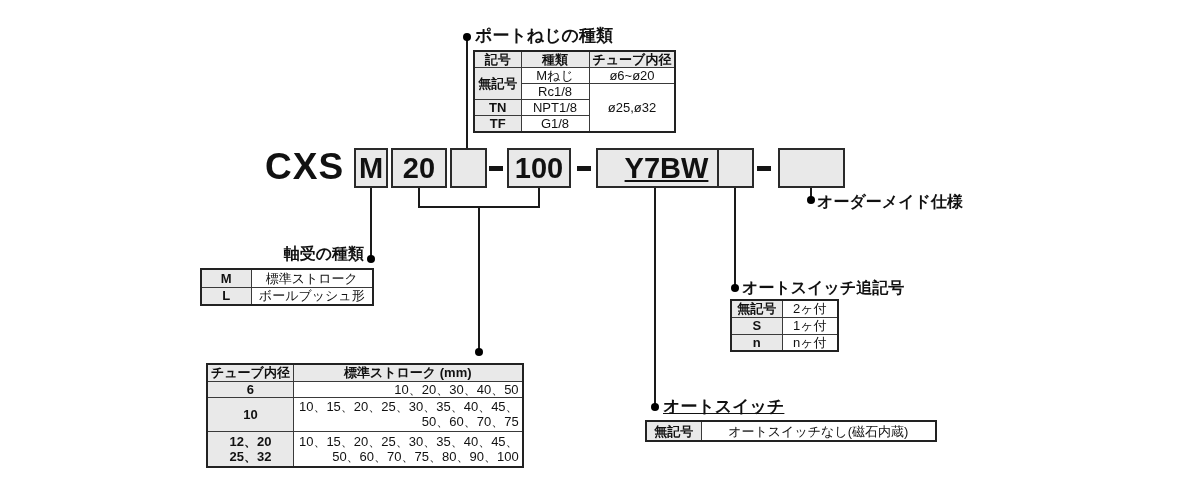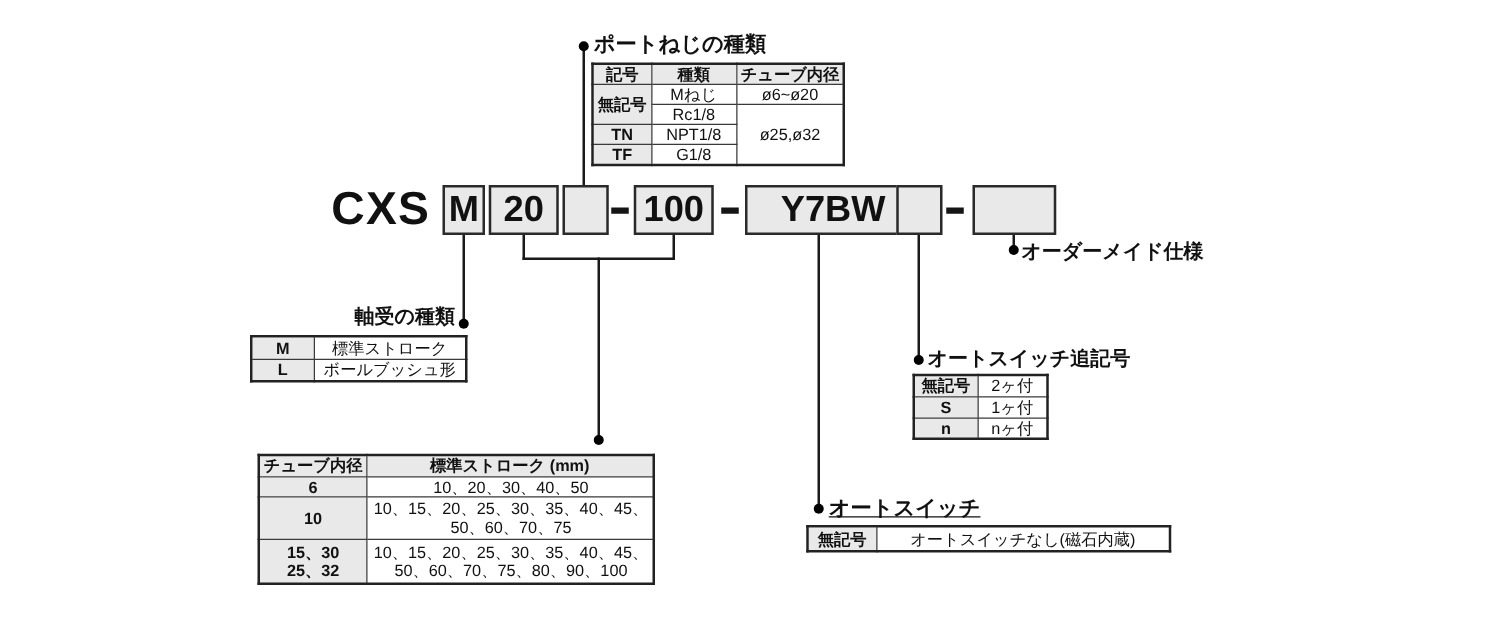--- a/index.html
+++ b/index.html
@@ -22,36 +22,36 @@
   .dot{width:8px;height:8px;border-radius:50%;background:#000;}
   
   .sec-title{font-weight:bold;font-size:16px;line-height:19px;white-space:nowrap;}
   
   table{border-collapse:collapse;table-layout:fixed;background:#fff;}
   table{border:2px solid #222;}
   td,th{border:1px solid #3a3a3a;padding:0 3px;font-size:13px;line-height:15px;
         text-align:center;vertical-align:middle;overflow:hidden;white-space:nowrap;}
   th{background:#e9e9e9;font-weight:bold;}
   td.lbl{background:#e9e9e9;font-weight:bold;}
-  td.left{text-align:center;padding-left:5px;}
+  td.left{text-align:right;padding-left:5px;}
   .ln{display:block;}
 </style>
 </head>
 <body>
 
 <div id="canvas">
 
   <div class="abs pn-prefix" style="left:265px;top:147px;">CXS</div>
   <div class="abs pn-box" style="left:354px;top:148px;width:34px;">M</div>
   <div class="abs pn-box" style="left:391px;top:148px;width:56px;">20</div>
   <div class="abs pn-box" style="left:450px;top:148px;width:37px;"></div>
   <div class="abs hyphen" style="left:489px;top:166px;"></div>
   <div class="abs pn-box" style="left:507px;top:148px;width:64px;">100</div>
   <div class="abs hyphen" style="left:577px;top:166px;"></div>
-  <div class="abs pn-box" style="left:596px;top:148px;width:141px;">Y7BW</div>
+  <div class="abs pn-box" style="left:596px;top:148px;width:141px;text-decoration:underline;">Y7BW</div>
   <div class="abs pn-box" style="left:717px;top:148px;width:37px;"></div>
   <div class="abs hyphen" style="left:757px;top:166px;"></div>
   <div class="abs pn-box" style="left:778px;top:148px;width:67px;"></div>
 
   <div class="abs vline" style="left:466px;top:37px;height:111px;"></div>
   <div class="abs dot" style="left:463px;top:33px;"></div>
 
   <div class="abs vline" style="left:370px;top:188px;height:72px;"></div>
   <div class="abs dot" style="left:367px;top:255px;"></div>
 
@@ -137,21 +137,21 @@
     </tr>
     <tr style="height:34px">
       <td class="lbl">10</td>
       <td class="left">
         <span class="ln">10、15、20、25、30、35、40、45、</span>
         <span class="ln">50、60、70、75</span>
       </td>
     </tr>
     <tr style="height:36px">
       <td class="lbl">
-        <span class="ln">15、30</span>
+        <span class="ln">12、20</span>
         <span class="ln">25、32</span>
       </td>
       <td class="left">
         <span class="ln">10、15、20、25、30、35、40、45、</span>
         <span class="ln">50、60、70、75、80、90、100</span>
       </td>
     </tr>
   </tbody>
     </table>
 

